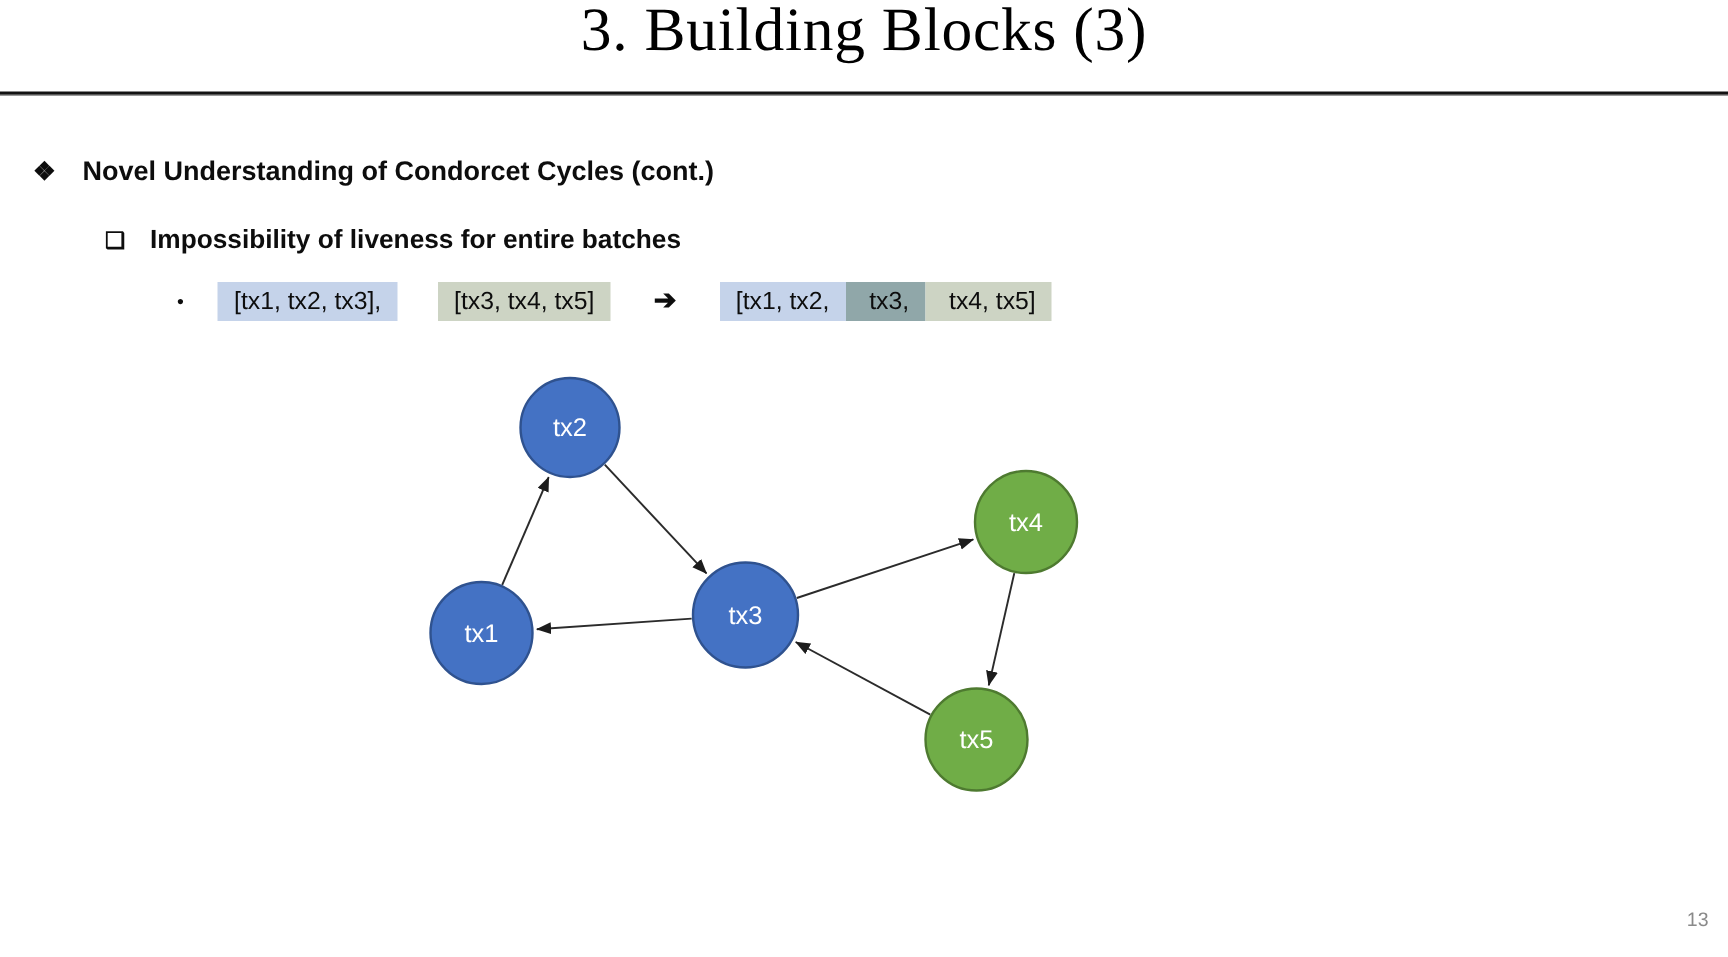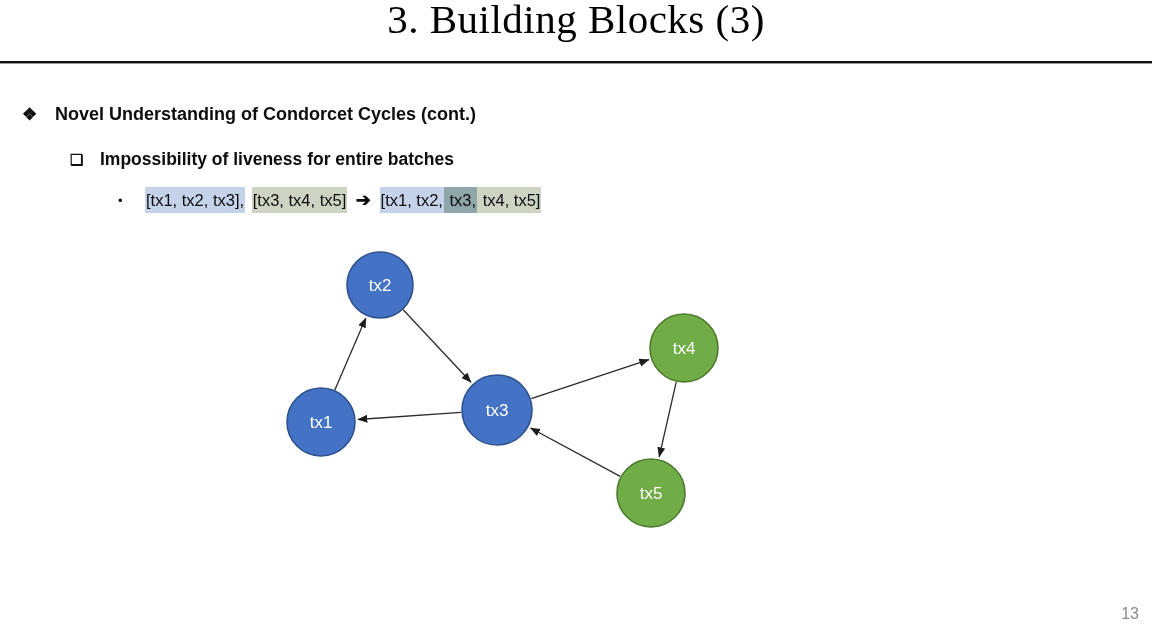--- a/index.html
+++ b/index.html
@@ -28,32 +28,32 @@
   }
   .bullet-row { position: absolute; display: flex; align-items: baseline; color: #0d0d0d; }
   .bullet-row .marker { flex: 0 0 auto; }
   .b1 { top: 104px; left: 22px; font-weight: bold; font-size: 18px; }
   .b1 .marker { width: 24px; margin-right: 9px; font-size: 17px; }
   .b2 { top: 149px; left: 70px; font-weight: bold; font-size: 17.5px; }
   .b2 .marker { width: 20px; margin-right: 10px; font-size: 15px; }
   .b3 { top: 189px; left: 118px; font-size: 16.5px; align-items: center; }
   .b3 .marker { width: 11px; margin-right: 16px; font-size: 13px; }
   .batch-line { white-space: pre; }
-  .seg { padding: 4px 1px; white-space: pre; }
+  .seg { padding: 4px 11px; white-space: pre; }
   .seg.arrow { font-weight: bold; font-size: 18px; padding: 4px 2px; }
   svg.graph-layer { position: absolute; top: 0; left: 0; }
   .graph-node-label {
     font-family: "Liberation Sans", sans-serif;
     font-size: 17px;
     fill: #ffffff;
   }
   .page-num {
     position: absolute;
     top: 605px; right: 13px;
-    font-size: 16px;
+    font-size: 13px;
     color: #8a8a8a;
   }
 </style>
 </head>
 <body>
 
 <div class="slide-title">3. Building Blocks (3)</div>
 <div class="title-rule"></div>
 
 <div class="bullet-row b1">

